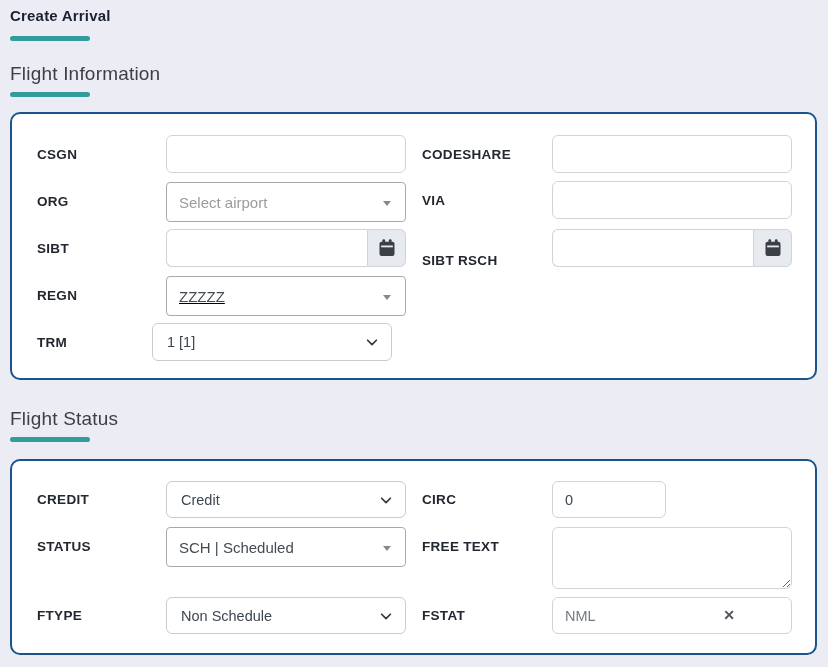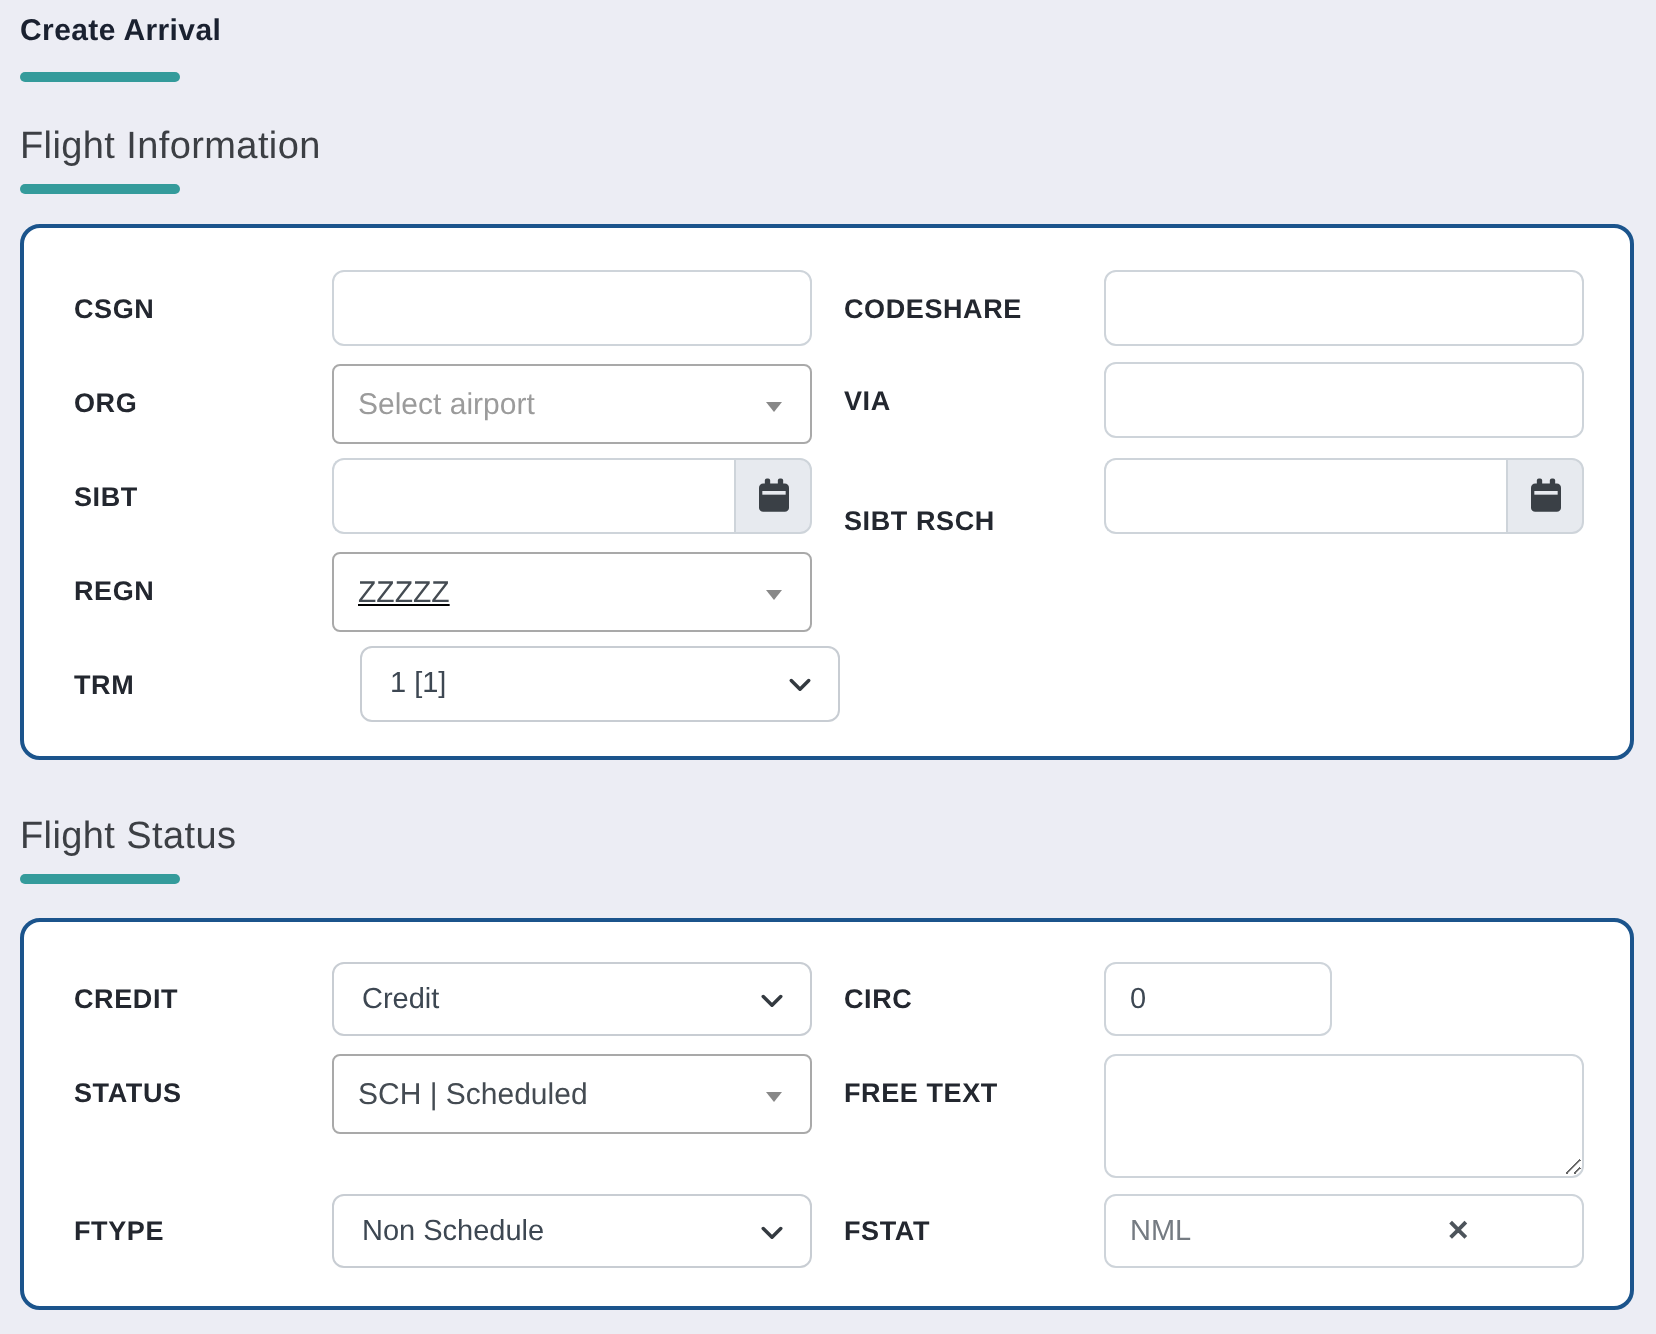--- a/index.html
+++ b/index.html
@@ -141,21 +141,21 @@
   </button>
 </div>
 
 <div class="abs field-label" style="left:37px;top:286px;">REGN</div>
 <div class="abs sel2" style="left:166px;top:276px;text-decoration:underline;">
   <span class="sel2-text">ZZZZZ</span>
   <span class="caret-down"></span>
 </div>
 
 <div class="abs field-label" style="left:37px;top:333px;">TRM</div>
-<div class="abs selnative" style="left:180px;top:323px;gap:28px;">
+<div class="abs selnative" style="left:152px;top:323px;gap:28px;">
   <span class="selnative-text">1 [1]</span>
   <svg width="14" height="14" viewBox="0 0 16 16">
     <path d="M3 6l5 5 5-5" fill="none" stroke="#343a40" stroke-width="2" stroke-linecap="round" stroke-linejoin="round"></path>
   </svg>
 </div>
 
 <div class="abs section-heading" style="left:10px;top:408px;">Flight Status</div>
 <div class="abs teal-bar" style="left:10px;top:437px;"></div>
 
 <div class="abs card" style="left:10px;top:459px;width:807px;height:196px;"></div>

